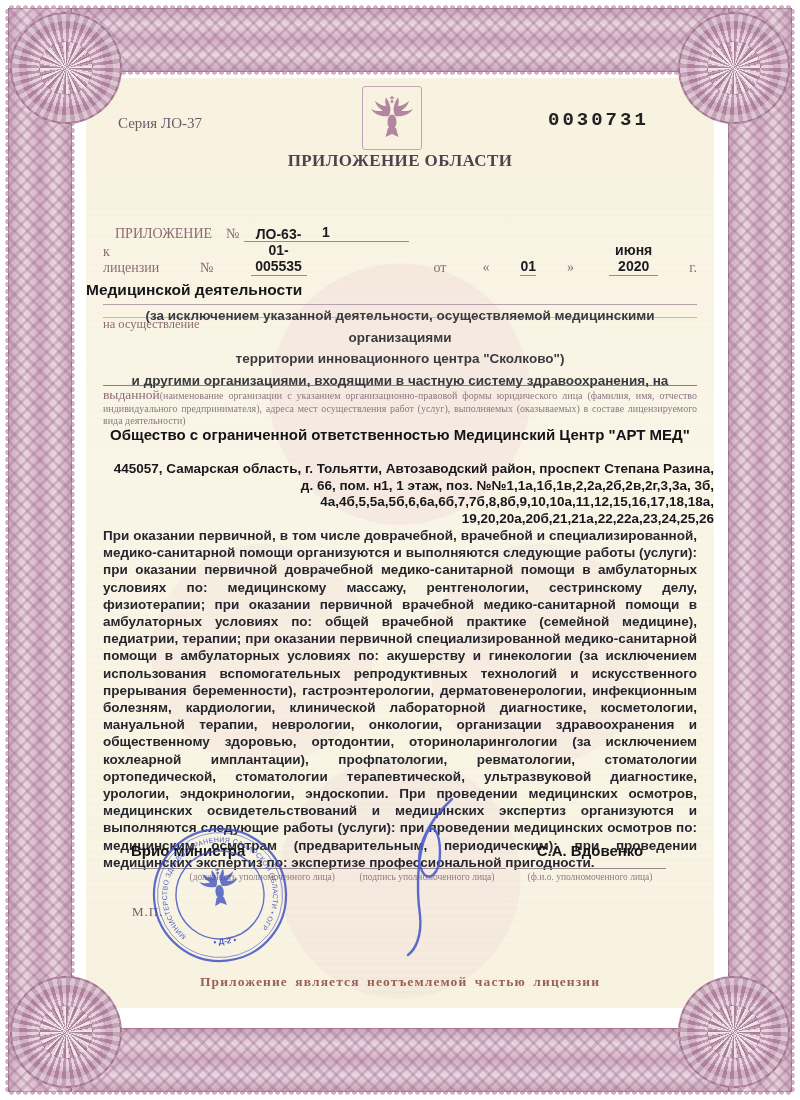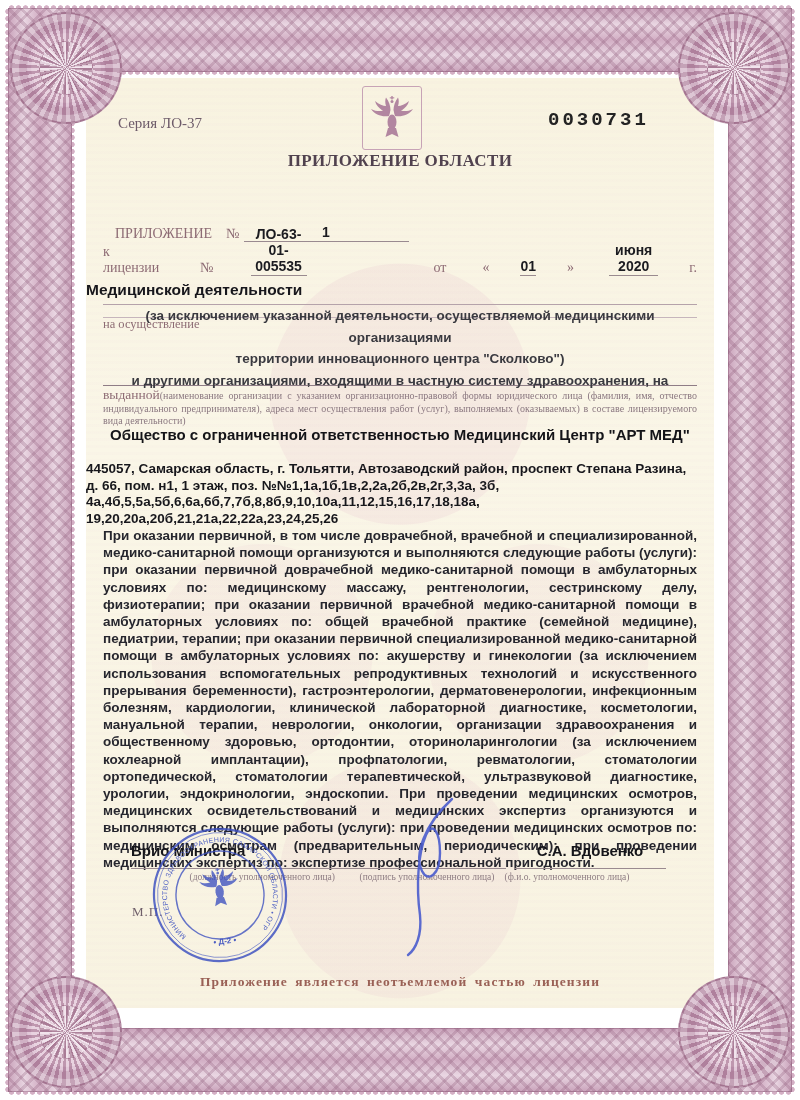--- a/index.html
+++ b/index.html
@@ -97,31 +97,31 @@
   .pre-label{left:17px;top:211px;font-size:12.5px;z-index:2;margin-top:28px;}
   .rule{border-top:1px solid #b5a2aa;left:17px;right:17px;z-index:1;}
   .rule-1{top:226px;} .rule-2{top:239px;border-top-color:#c6b5bc;}
   .exception{left:30px;right:30px;top:227px;text-align:center;font-weight:700;font-size:13.5px;
     line-height:21.5px;color:#3a3a40;z-index:2;}
   .divider{top:307px;border-top:1px solid #8f7d86;}
   .issued{left:17px;right:17px;top:311px;font-family:"Liberation Serif",serif;font-size:10px;
     line-height:12.5px;color:#8b7880;text-align:justify;}
   .issued .issued-label{font-size:13.5px;color:#8d6b74;}
   .orgname{left:0;right:0;top:348px;text-align:center;font-weight:700;font-size:15px;color:#141418;}
-  .address{left:0;right:0;top:383px;text-align:left;font-weight:700;font-size:13.5px;
+  .address{left:0;right:0;top:383px;text-align:right;font-weight:700;font-size:13.5px;
     line-height:16.5px;color:#17171c;}
   .works{left:17px;width:594px;top:449px;text-align:justify;font-weight:700;font-size:13.5px;
     line-height:17.2px;color:#26262e;}
 
   
   .sig-col{border-bottom:1px solid #9a8a90;height:26px;top:764px;}
   .sig-1{left:17px;width:232px;margin-left:28px;} .sig-2{left:262px;width:158px;} .sig-3{left:428px;width:152px;text-align:center;}
   .sig-name{font-weight:700;font-size:15px;color:#15151a;}
   .sig-caption{top:794px;text-align:center;font-family:"Liberation Serif",serif;font-size:9.5px;color:#8d7b82;}
-  .cap-1{left:17px;width:232px;text-align:right;} .cap-2{left:262px;width:158px;} .cap-3{left:405px;width:152px;}
+  .cap-1{left:17px;width:232px;text-align:right;} .cap-2{left:262px;width:158px;} .cap-3{left:428px;width:152px;}
   .mp{left:46px;top:826px;font-family:"Liberation Serif",serif;font-size:13px;color:#6f5f6a;
     letter-spacing:1px;z-index:2;}
   .stamp{left:64px;top:747px;width:140px;height:140px;z-index:3;opacity:.92;transform:rotate(-6deg);}
   .signature-ink{left:300px;top:715px;width:96px;height:166px;z-index:3;}
   .footer-note{left:0;right:0;top:896px;text-align:center;font-family:"Liberation Serif",serif;
     font-weight:700;font-size:13.5px;color:#9a6156;letter-spacing:1.1px;word-spacing:3px;}
 </style>
 </head>
 <body>
 

